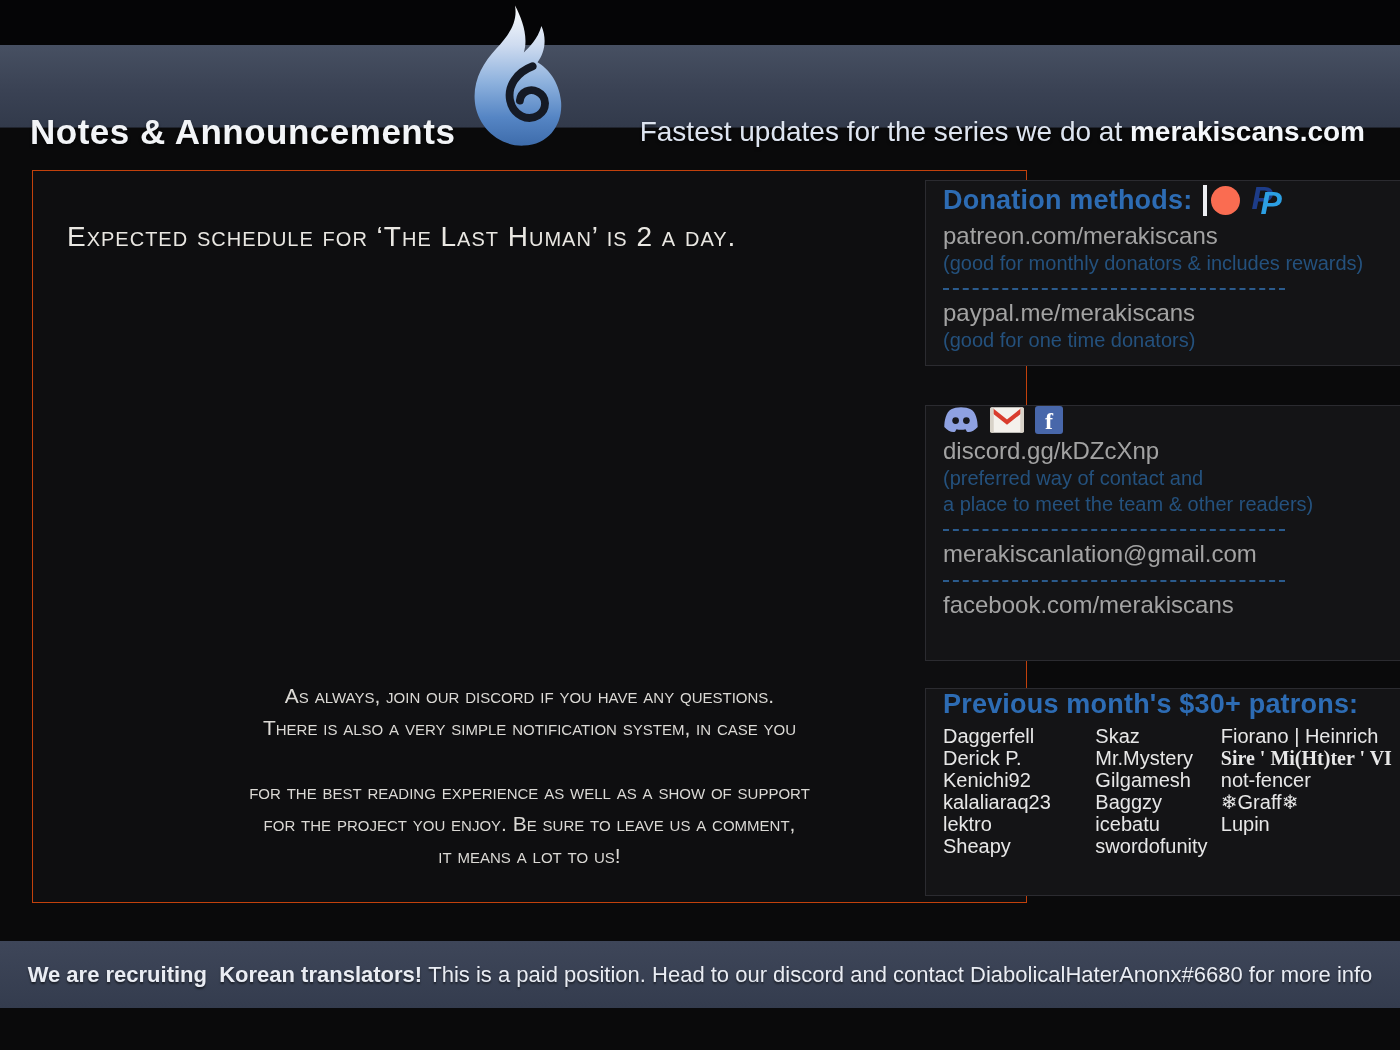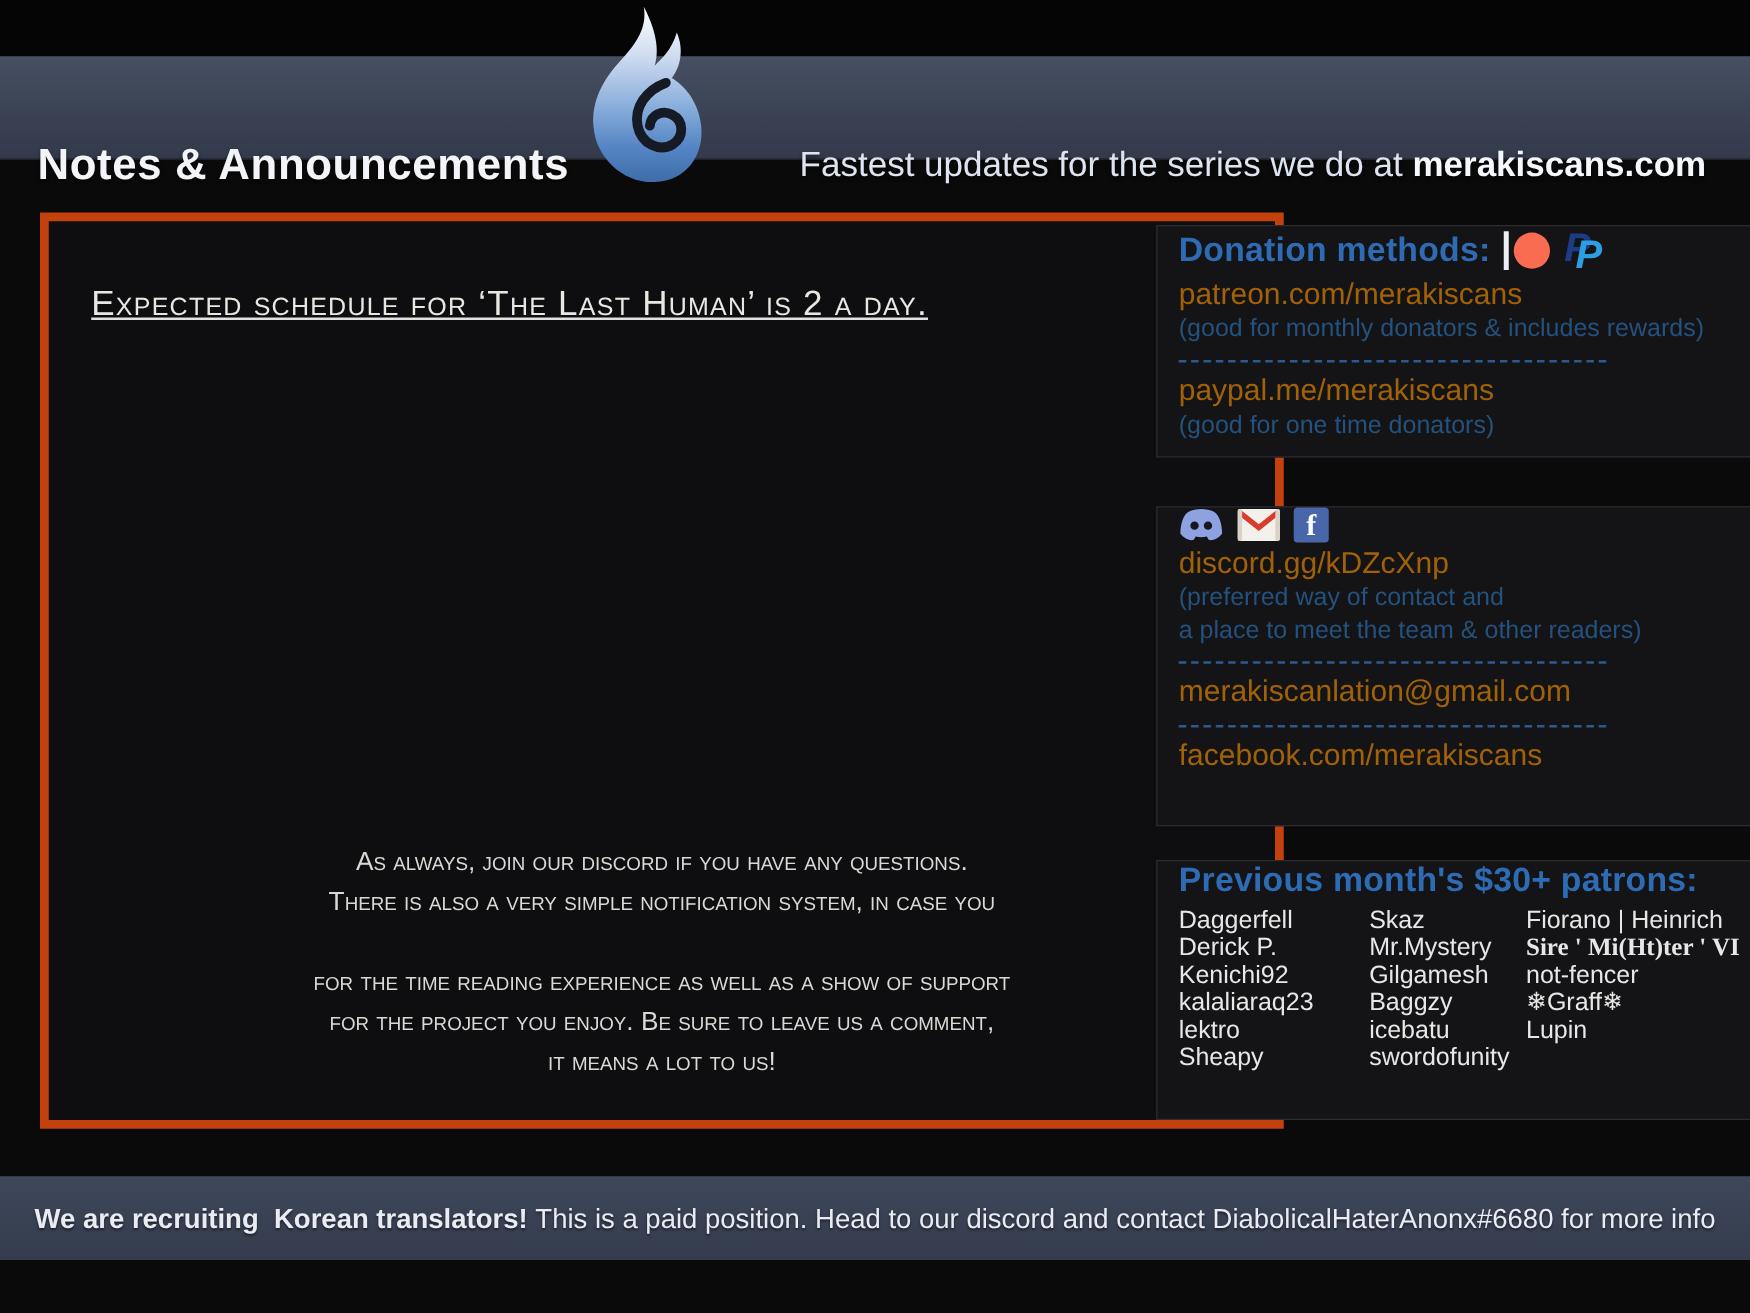--- a/index.html
+++ b/index.html
@@ -24,21 +24,21 @@
   }
   .tagline {
     position:absolute; right:35px; top:45px; height:83px; line-height:83px;
     font-size:28px; color:#dde4f0; text-shadow:0 2px 3px rgba(0,0,0,.5);
   }
   .tagline b { color:#f4f7fb; }
   .logo { position:absolute; left:466px; top:5px; width:98px; height:146px; z-index:5; }
   
   .main-panel {
     position:absolute; left:32px; top:170px; width:995px; height:733px;
-    background:#0e0e10; border:7px solid #c2410c;text-decoration:underline;
+    background:#0e0e10; border:1px solid #c2410c;
   }
   .mp-heading {
     margin:50px 0 0 34px;
     font-variant:small-caps; font-size:28px; letter-spacing:1px;
     color:#e9e7e2; font-weight:normal;
   }
   .mp-body {
     position:absolute; left:0; bottom:30px; width:100%;
     text-align:center; font-variant:small-caps;
     font-size:21px; line-height:32px; color:#dbd9d5;
@@ -50,21 +50,21 @@
     position:absolute; left:925px; width:475px;
     background:#141416;
     border:1px solid #2b2b30; border-right:none;
     padding-left:17px;
   }
   .donation-panel { top:180px; height:186px; }
   .contact-panel  { top:405px; height:256px; }
   .patrons-panel  { top:688px; height:208px; }
   .panel-title-row { display:flex; align-items:center; gap:11px; margin-top:0; }
   .panel-title { font-size:27px; font-weight:bold; color:#2d6cb4; letter-spacing:.2px; }
-  .url  { font-size:24px; color:#a16207; margin-top:3px; }
+  .url  { font-size:24px; color:#a3a3a3; margin-top:3px; }
   .note { font-size:20px; color:#24517d; line-height:26px; }
   .dash-rule { width:342px; border:none; border-top:2px dashed #2b5b8d; margin:12px 0 9px 0; }
   
   .patreon-icon { display:flex; align-items:center; gap:4px; }
   .patreon-icon .bar { width:4px; height:31px; background:#eceef2; }
   .patreon-icon .dot { width:29px; height:29px; border-radius:50%; background:#fa6c51; }
   .paypal-icon { position:relative; width:36px; height:38px; }
   .paypal-icon .pp { position:absolute; font-style:italic; font-weight:bold; font-size:32px; line-height:1; }
   .paypal-icon .pp-back  { left:0;  top:1px; color:#1d3c88; }
   .paypal-icon .pp-front { left:9px; top:6px; color:#2c9fe3; }
@@ -116,21 +116,21 @@
   <path fill="url(#fg)" d="M50,0 C53,17 44,30 31,44 C17,59 7,77 9,98 C11,123 33,144 59,143 C85,142 99,121 97,98 C95,77 83,64 73,58 C80,49 83,35 77,21 C73,35 64,43 59,48 C64,32 57,13 50,0 Z"></path>
   <path fill="none" stroke="#151a25" stroke-width="8" stroke-linecap="round" d="M68,62 C52,68 42,82 45,97 C48,112 63,119 74,112 C83,106 83,93 73,88 C65,84 56,88 55,97"></path>
 </svg>
 
 <div class="main-panel">
   <h2 class="mp-heading">Expected schedule for ‘The Last Human’ is 2 a day.</h2>
   <div class="mp-body">
     <div>As always, join our discord if you have any questions.</div>
     <div>There is also a very simple notification system, in case you</div>
     <div class="gap"></div>
-    <div>for the time reading experience as well as a show of support</div>
+    <div>for the best reading experience as well as a show of support</div>
     <div>for the project you enjoy. Be sure to leave us a comment,</div>
     <div>it means a lot to us!</div>
   </div>
 </div>
 
 <div class="side-panel donation-panel">
   <div class="panel-title-row">
     <span class="panel-title">Donation methods:</span>
     <span class="patreon-icon">
         <span class="bar"></span>

